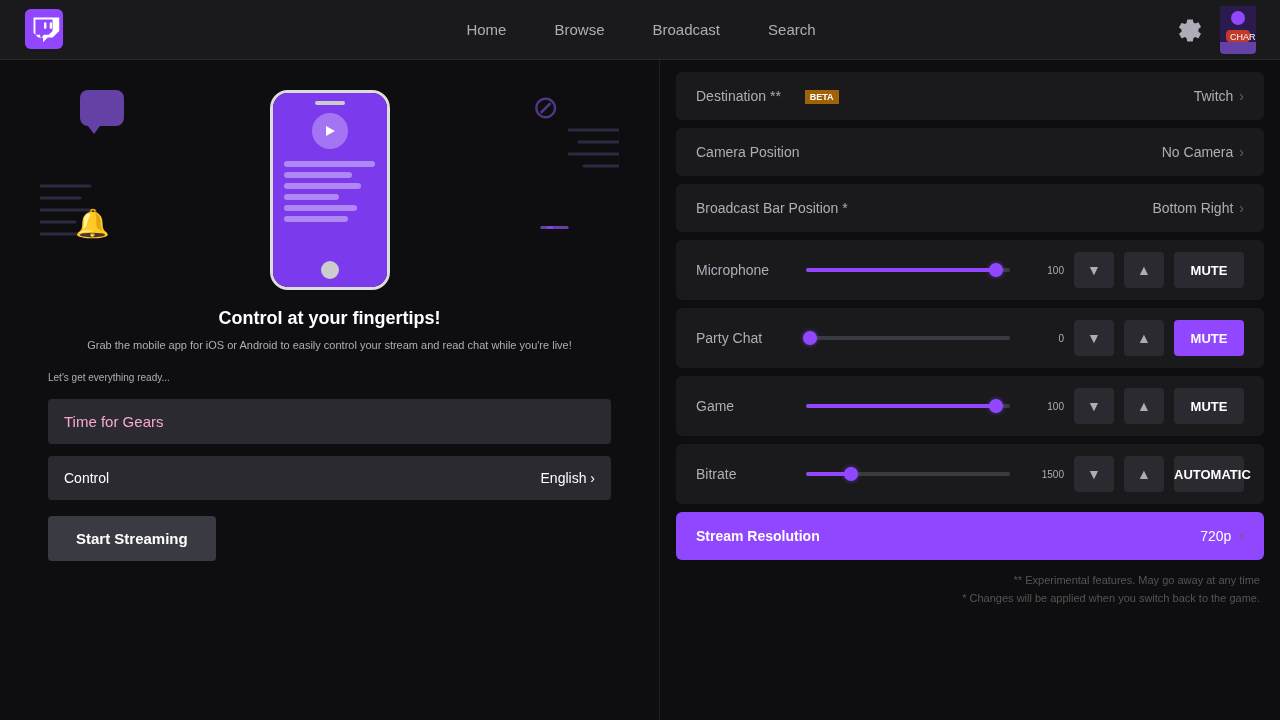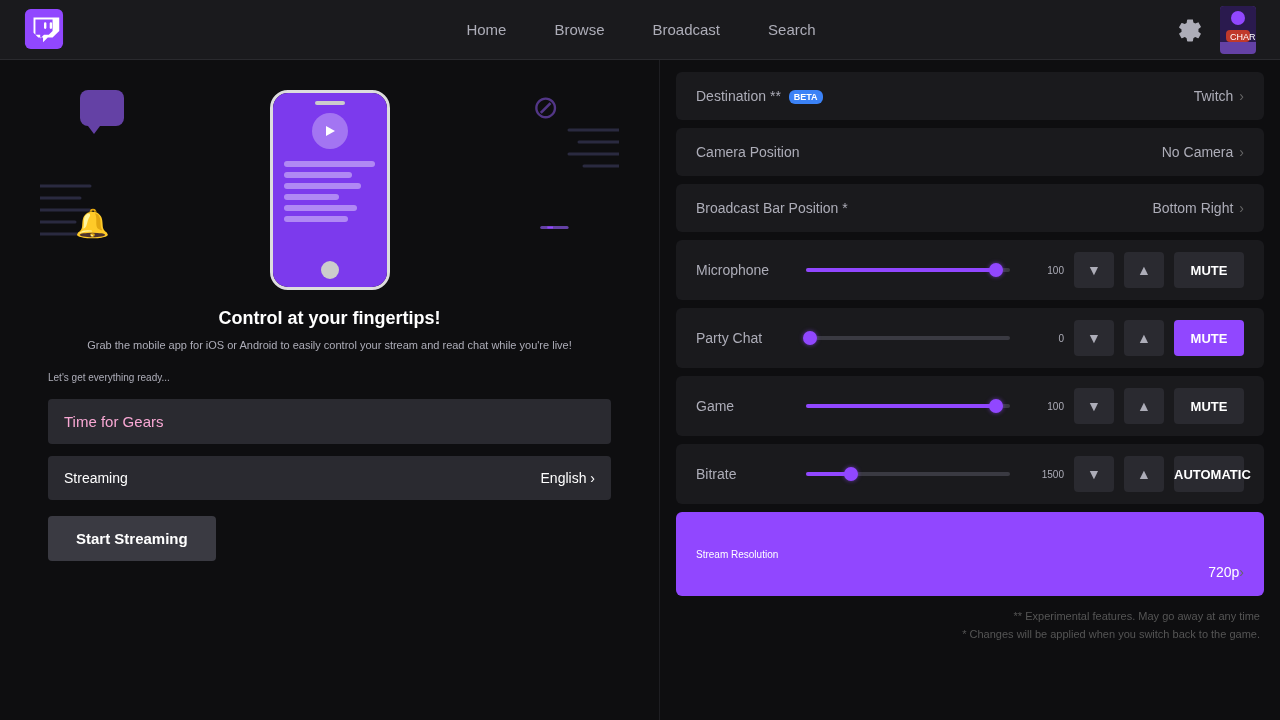--- a/index.html
+++ b/index.html
@@ -294,27 +294,27 @@
       cursor: pointer;
     }
 
     .setting-label {
       font-size: 14px;
       color: #adadb8;
       min-width: 130px;
     }
     .beta-badge {
       display: inline-block;
-      background: #3b82f6;
+      background: #a16207;
       color: #fff;
       font-size: 9px;
       font-weight: 700;
       padding: 2px 5px;
-      border-radius: 6px;
-      margin-left: 4px;
+      border-radius: 0;
+      margin-left: 20px;
       vertical-align: middle;
     }
     .setting-value {
       margin-left: auto;
       color: #adadb8;
       font-size: 14px;
       display: flex;
       align-items: center;
       gap: 6px;
     }
@@ -406,32 +406,31 @@
     .stream-res-row {
       background: #9147ff;
       border-radius: 6px;
       padding: 16px 20px;
       margin-bottom: 8px;
       display: flex;
       align-items: center;
       cursor: pointer;
     }
     .stream-res-label {
-      font-size: 10px;
-      color: #fff;
-      font-weight: 400;
+      font-size: 14px;
+      color: #fff;
+      font-weight: 700;
     }
     .stream-res-value {
       margin-left: auto;
       color: #fff;
       font-size: 14px;
       display: flex;
       align-items: flex-end;
-      gap: 0;
-      margin-top: 36px;
+      gap: 8px;
     }
 
     .footnote {
       font-size: 11px;
       color: #555;
       text-align: right;
       padding: 4px 4px 0;
       line-height: 1.6;
     }
   </style>
@@ -537,21 +536,21 @@
 
     
     <div class="ready-text">Let's get everything ready...</div>
 
     
     <input class="stream-title-input" type="text" value="Time for Gears" placeholder="Stream title" style="">
 
     
     <div class="bottom-inputs">
       <button class="language-btn">
-        <span>Streaming</span>
+        <span>Control</span>
         <span>
           <span>English</span>
           <span>›</span>
         </span>
       </button>
     </div>
 
     
     <button class="start-btn">Start Streaming</button>
   </div>

